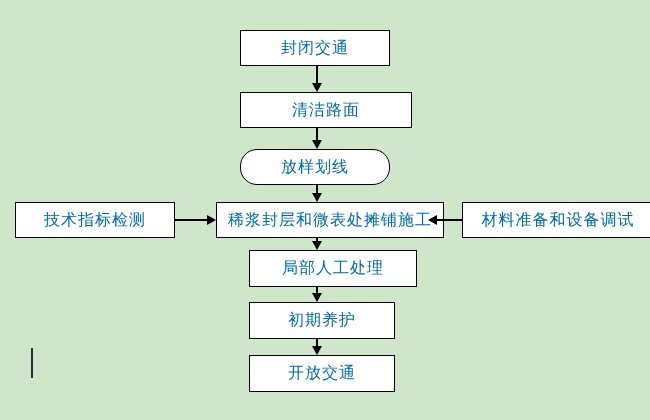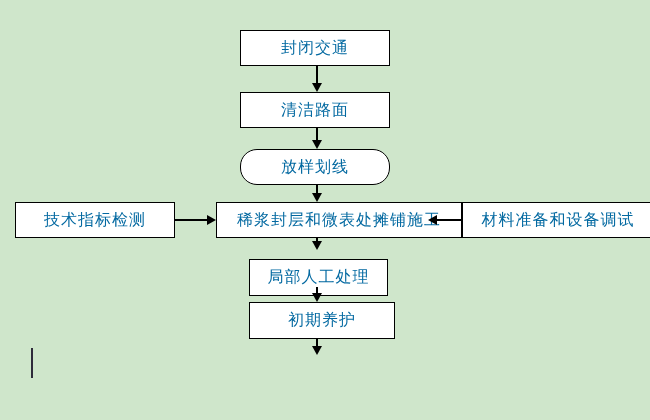--- a/index.html
+++ b/index.html
@@ -65,26 +65,26 @@
     border-right: 9px solid var(--line, #000000);
   }
   .caret {
     position: absolute;
     left: 31px; top: 348px;
     width: 2px; height: 30px;
     background: var(--caret, #2e2b3a);
   }
   
   #n-close    { left: 240px; top: 30px;  width: 150px; height: 36px; }
-  #n-clean    { left: 240px; top: 92px;  width: 150px; height: 36px; }
+  #n-clean    { left: 240px; top: 92px;  width: 172px; height: 36px; }
   #n-layout   { left: 240px; top: 149px; width: 150px; height: 36px; border-radius: 17px; }
   #n-tech     { left: 15px;  top: 202px; width: 160px; height: 36px; font-family: Liberation Serif, serif; }
-  #n-paving   { left: 216px; top: 202px; width: 246px; height: 36px; }
+  #n-paving   { left: 216px; top: 202px; width: 228px; height: 36px; }
   #n-material { left: 462px; top: 202px; width: 192px; height: 36px; }
-  #n-manual   { left: 249px; top: 250px; width: 139px; height: 37px; margin-top: 9px; }
+  #n-manual   { left: 249px; top: 250px; width: 168px; height: 37px; }
   #n-curing   { left: 249px; top: 302px; width: 146px; height: 37px; }
   #n-open     { left: 249px; top: 355px; width: 146px; height: 37px; }
   #a1 { left: 312px; top: 66px;  height: 26px; }
   #a2 { left: 312px; top: 128px; height: 21px; }
   #a3 { left: 312px; top: 185px; height: 17px; }
   #a4 { left: 312px; top: 238px; height: 12px; }
   #a5 { left: 312px; top: 287px; height: 15px; }
   #a6 { left: 312px; top: 339px; height: 16px; }
   #aL { left: 175px; top: 215px; width: 41px; }
   #aR { left: 428px; top: 215px; width: 34px; }
@@ -143,16 +143,17 @@
     <div class="head"></div>
   </div>
 
   <div class="node" id="n-curing">初期养护</div>
 
   <div class="varrow" id="a6">
     <div class="shaft"></div>
     <div class="head"></div>
   </div>
 
+  <div class="node" id="n-open">开放交通</div>
 
   <div class="caret"></div>
 
 </div>
 
 </body></html>

